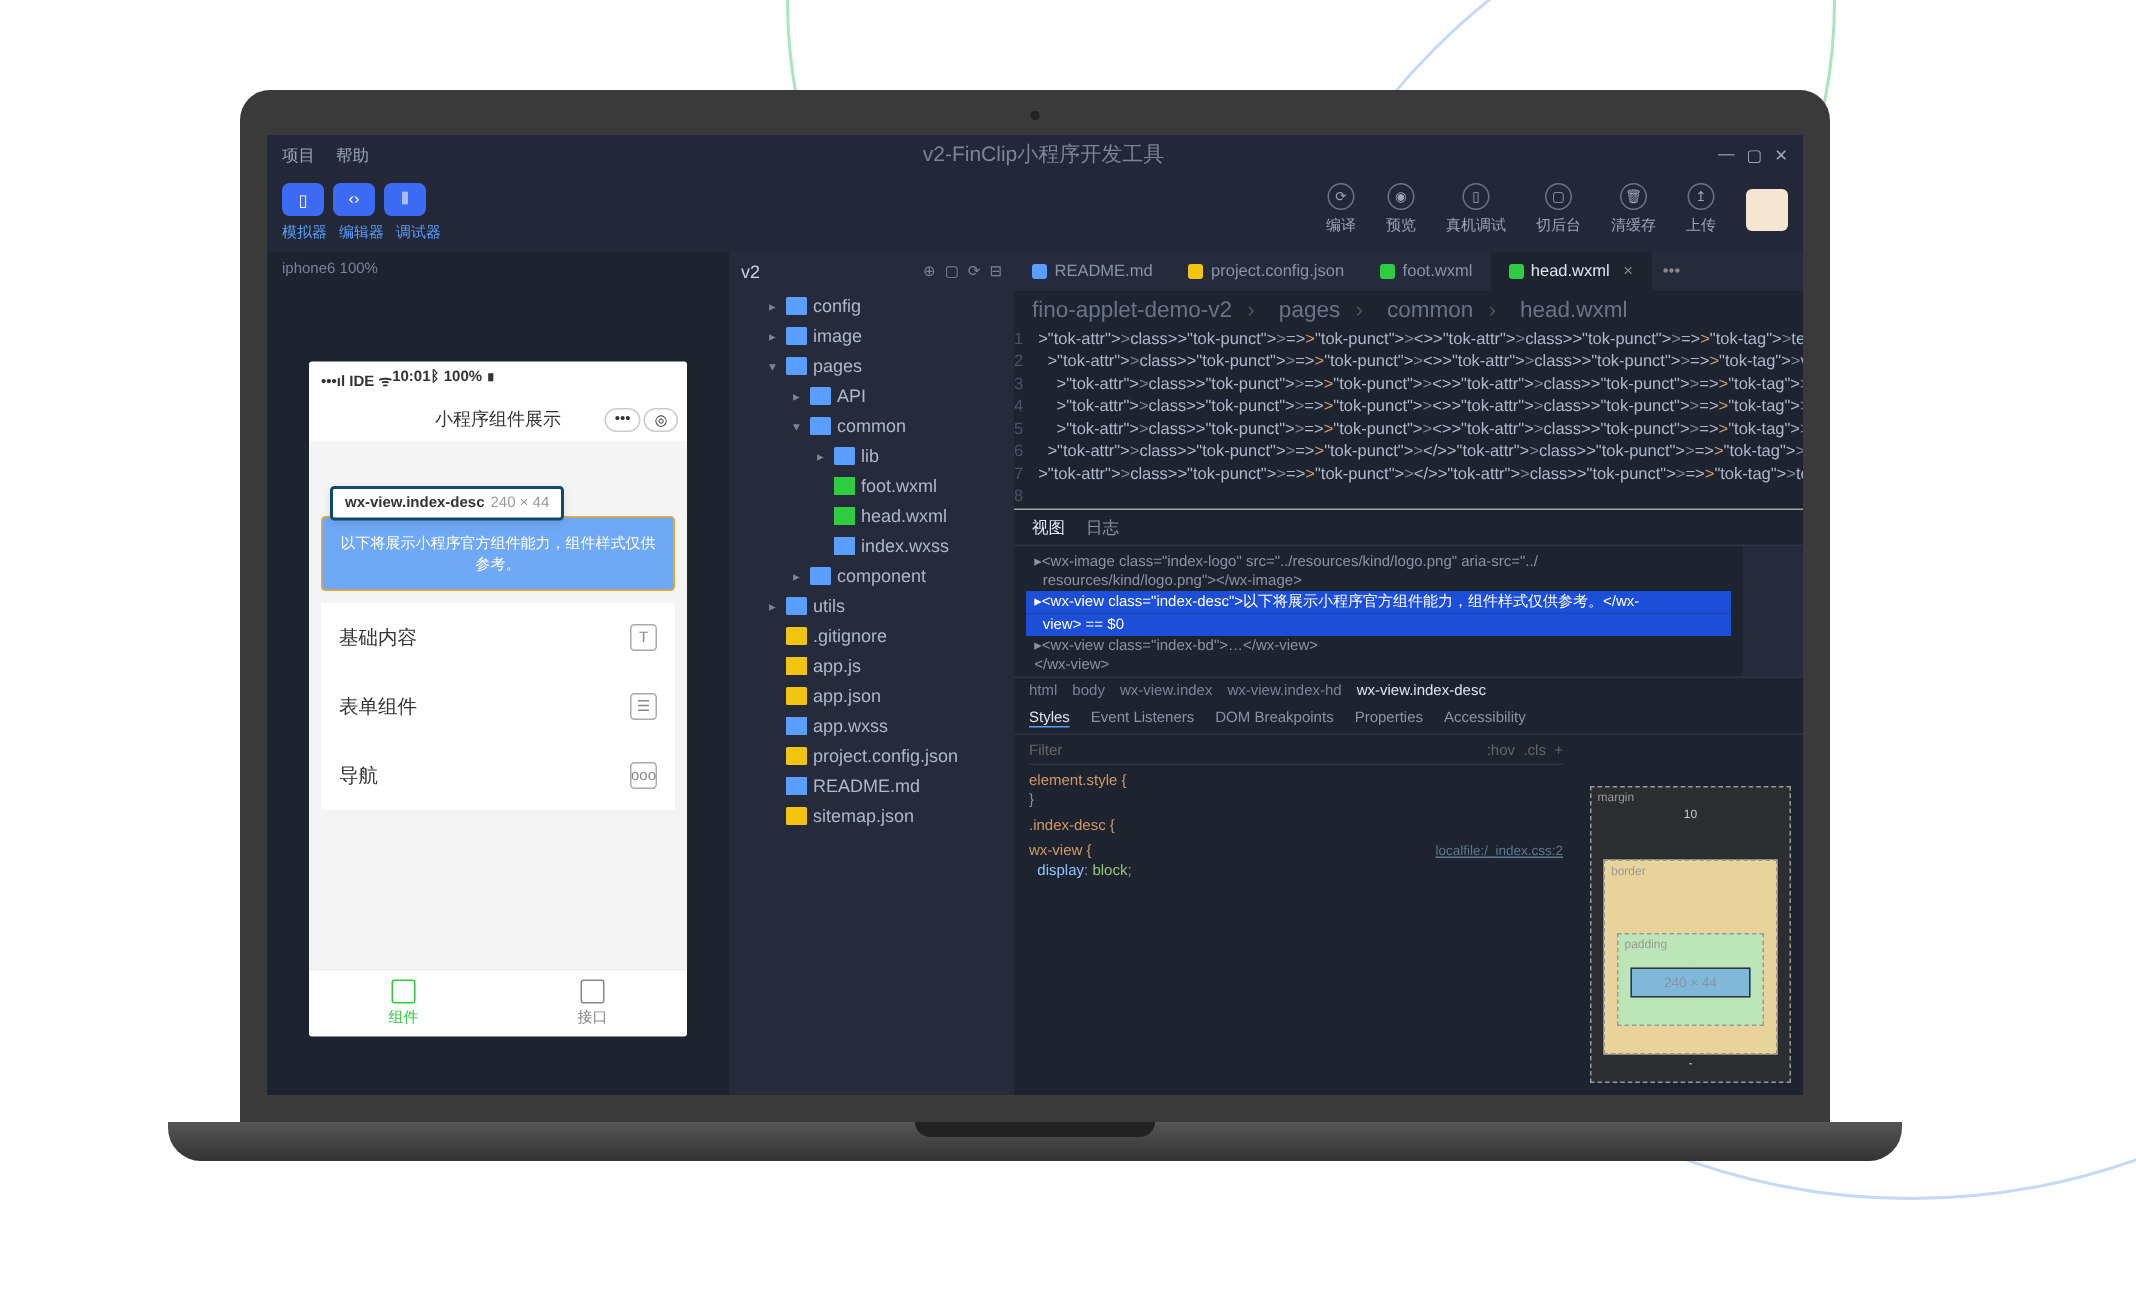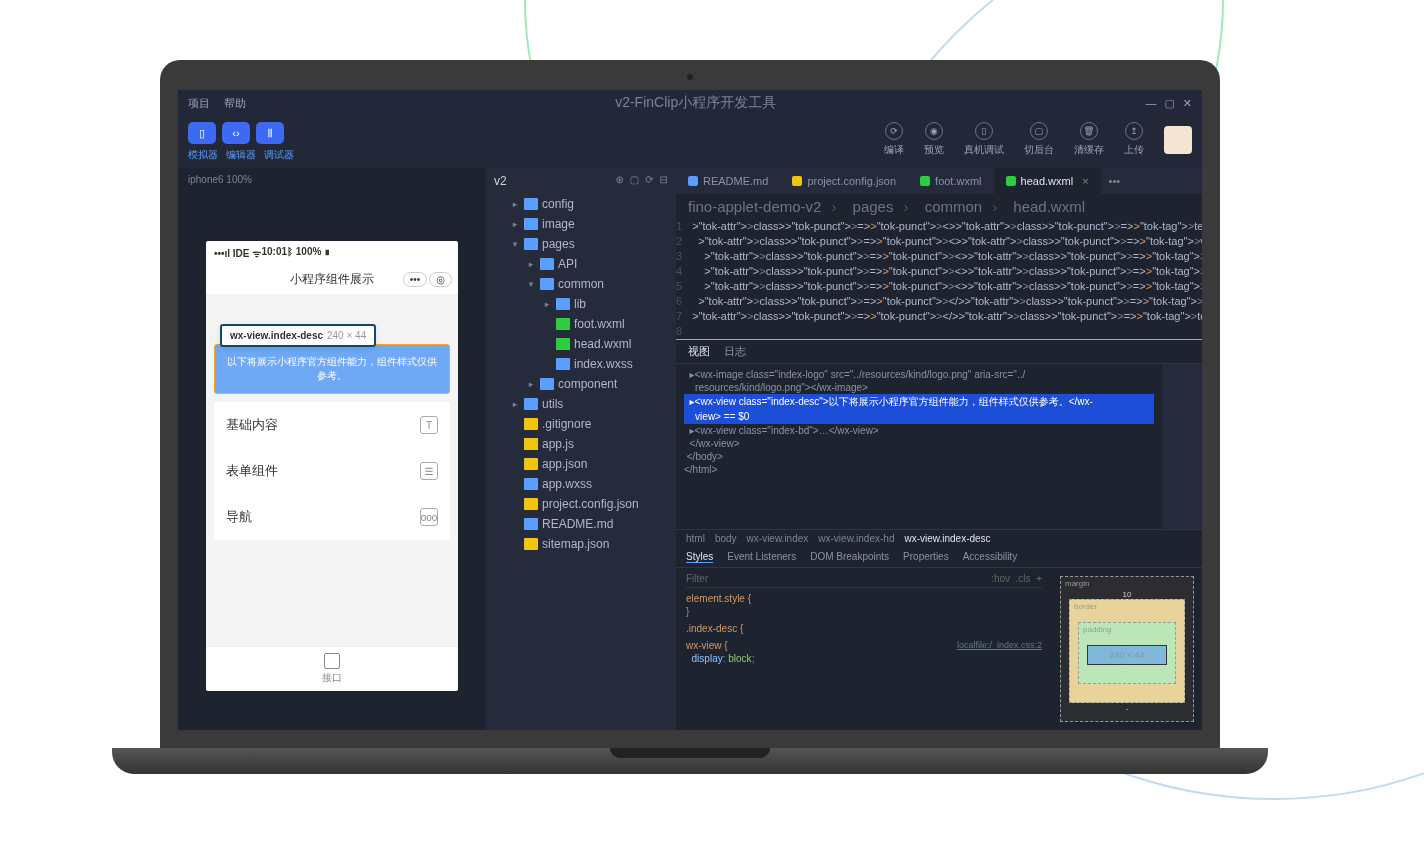--- a/index.html
+++ b/index.html
@@ -51,21 +51,21 @@
 .hl-box { background: #6fa8f5; color: #fff; padding: 10px; font-size: 10px; text-align: center; border: 1px solid #f5a623; border-radius: 3px; margin-top: 40px; }
 .list-row { background: #fff; padding: 14px 12px; display: flex; justify-content: space-between; align-items: center; font-size: 13px; }
 .row-ico { width: 18px; height: 18px; border: 1px solid #aaa; border-radius: 3px; display: flex; align-items: center; justify-content: center; font-size: 10px; color: #888; }
 .ph-tab { display: flex; border-top: 1px solid #eee; }
 .ph-tab > div { flex: 1; text-align: center; padding: 6px; font-size: 10px; color: #888; }
 .ph-tab > div.active { color: #2ecc40; }
 .tab-ico { width: 16px; height: 16px; margin: 0 auto 2px; border: 1px solid currentColor; border-radius: 2px; }
 
 
 .explorer { width: 190px; background: #252b3b; display: flex; flex-direction: column; font-size: 12px; }
-.ex-head { padding: 6px 8px; color: #cdd4e3; display: flex; justify-content: space-between; align-items: flex-start; }
+.ex-head { padding: 6px 8px; color: #cdd4e3; display: flex; justify-content: space-between; align-items: center; }
 .ex-icons { display: flex; gap: 6px; color: #7a8399; font-size: 10px; }
 .tree { overflow-y: auto; flex: 1; }
 .tree-item { padding: 3px 0; display: flex; align-items: center; gap: 4px; color: #aeb7cc; cursor: pointer; white-space: nowrap; }
 .tree-item .chev { width: 10px; font-size: 9px; color: #7a8399; text-align: center; }
 .tree-item .fico { width: 14px; height: 12px; display: inline-block; }
 .folder-closed { background: #5a9eff; border-radius: 1px; }
 .folder-open { background: #5a9eff; border-radius: 1px; }
 .f-js { background: #f1c40f; }
 .f-json { background: #f1c40f; border-radius: 1px; }
 .f-wxml { background: #2ecc40; }
@@ -102,21 +102,21 @@
 .crumb2 span.active { color: #dfe4f0; }
 .style-tabs { display: flex; gap: 14px; padding: 4px 10px; font-size: 10px; border-bottom: 1px solid #2e3548; }
 .style-tabs span.active { color: #dfe4f0; border-bottom: 1px solid #5a9eff; }
 .styles-row { display: flex; }
 .styles-body { flex: 1; font-family: Consolas, monospace; font-size: 10px; padding: 4px 10px; color: #8a93a6; line-height: 13px; }
 .styles-body .filter { display: flex; justify-content: space-between; border-bottom: 1px solid #2e3548; padding-bottom: 2px; color: #666; }
 .styles-body .rule { margin-top: 4px; }
 .css-sel { color: #d19a66; } .css-prop { color: #8fc5ff; } .css-val { color: #98c379; } .css-src { float: right; color: #5a7a8f; text-decoration: underline; font-size: 9px; }
 
 .boxmodel { width: 150px; padding: 8px; font-size: 9px; }
-.bm { border: 1px dashed #999; padding: 12px 8px 8px; position: relative; text-align: center; }
+.bm { border: 1px dashed #999; padding: 12px 8px 8px; position: relative; text-align: center; margin-top: 26px; }
 .bm-margin { background: #8a6d3b22; }
 .bm-border { background: #e8d49b; }
 .bm-padding { background: #bde6b8; }
 .bm-content { background: #7fb8d9; padding: 4px 10px; border: 1px solid #333; }
 .bm-label { position: absolute; top: 2px; left: 4px; color: #999; font-size: 8px; }
 .bm-val { color: #ccc; font-size: 8px; }
 </style>
 </head>
 <body>
 
@@ -213,20 +213,21 @@
                     <span>表单组件</span>
                     <span class="row-ico">☰</span>
                   </div>
                   <div class="list-row">
                     <span>导航</span>
                     <span class="row-ico">ooo</span>
                   </div>
                 </div>
     </div>
     <div class="ph-tab">
+      <div class="active"><div class="tab-ico"></div><span>组件</span></div>
       <div><div class="tab-ico"></div><span>接口</span></div>
     </div>
   </div>
 </div>
 
 <div class="explorer">
   <div class="ex-head">
     <span>v2</span>
     <div class="ex-icons">
       <span>⊕</span>

